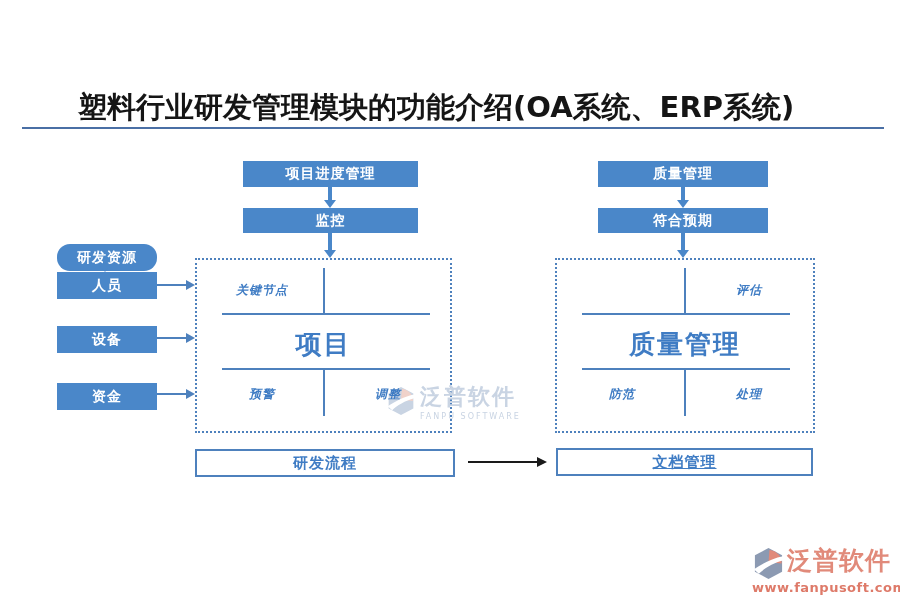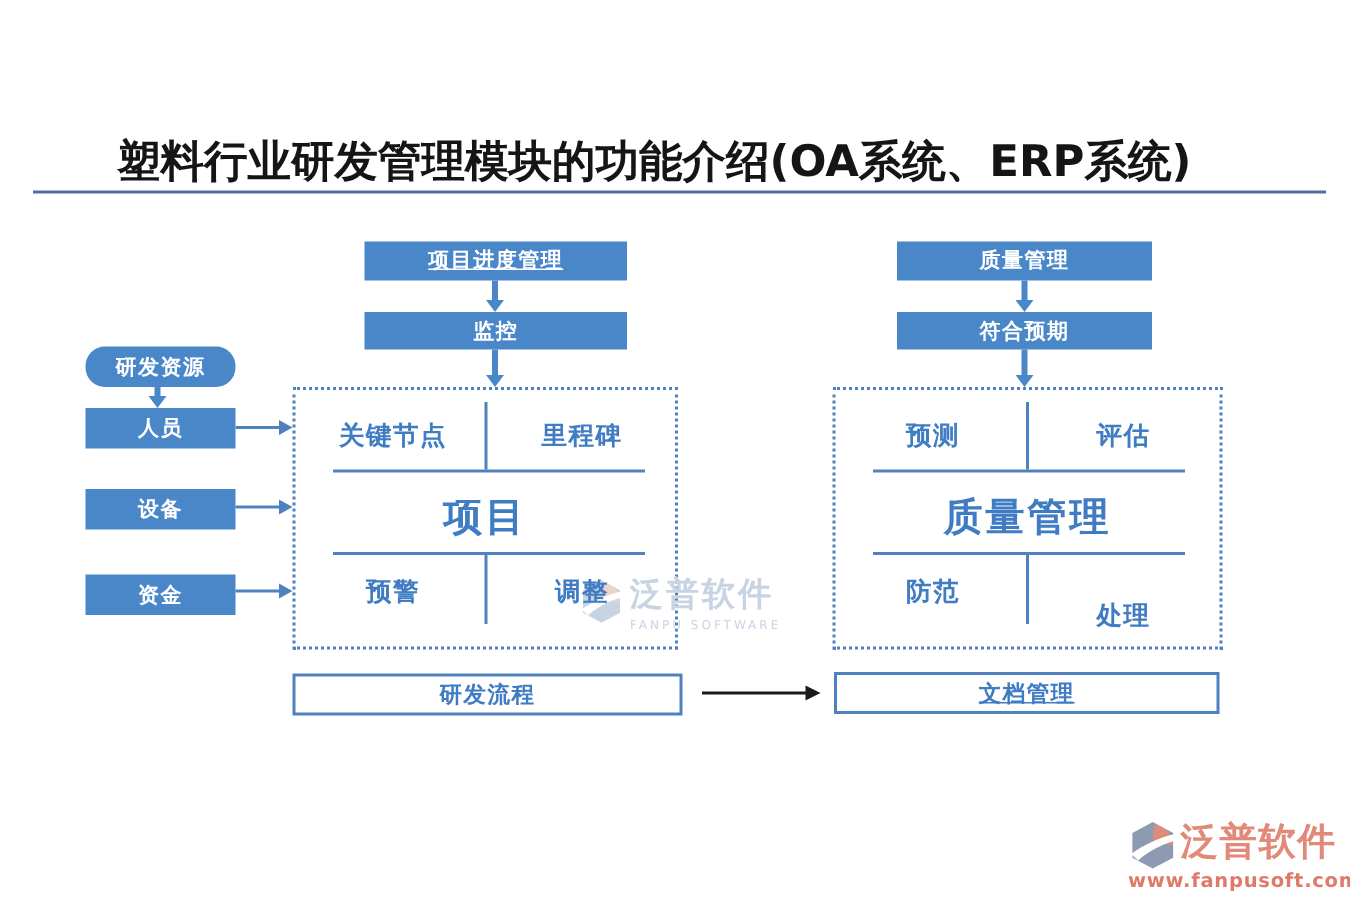--- a/index.html
+++ b/index.html
@@ -25,22 +25,22 @@
   .outlinebox{
     position:absolute;background:#fff;border:2px solid var(--line-blue);
     color:var(--text-blue);display:flex;align-items:center;justify-content:center;
     font-size:15px;font-weight:bold;letter-spacing:1px;box-sizing:border-box;
   }
   .dashedbox{
     position:absolute;background:transparent;
     border:2px dotted var(--line-blue);box-sizing:border-box;
   }
   .cell-label{
-    position:absolute;color:var(--text-blue);font-size:17px;font-weight:bold;
-    display:flex;align-items:center;justify-content:center;letter-spacing:1px;z-index:2;
+    position:absolute;color:var(--text-blue);font-size:12px;font-weight:bold;
+    display:flex;align-items:center;justify-content:center;letter-spacing:1px;z-index:2;font-style:italic;
   }
   .big-label{
     position:absolute;color:var(--text-blue);font-size:26px;font-weight:bold;
     display:flex;align-items:center;justify-content:center;letter-spacing:2px;z-index:2;
   }
   .hline{position:absolute;height:2px;background:var(--line-blue);}
   .vline{position:absolute;width:2px;background:var(--line-blue);}
   .shaft-v{position:absolute;width:4px;background:var(--primary-blue);}
   .head-down{
     position:absolute;width:0;height:0;
@@ -74,21 +74,21 @@
   .logo-url{font-size:13px;color:var(--logo-url-red);font-weight:bold;margin-top:0px;letter-spacing:0.5px;}
 </style>
 </head>
 <body>
 
 <div id="canvas">
 
   <div class="page-title">塑料行业研发管理模块的功能介绍(OA系统、ERP系统)</div>
   <div class="title-rule"></div>
 
-  <div class="bluebox" style="left:57px;top:231px;width:100px;height:27px;border-radius:13px;">研发资源</div>
+  <div class="bluebox" style="left:57px;top:244px;width:100px;height:27px;border-radius:13px;">研发资源</div>
 
   <div>
     <div class="shaft-v" style="left:103px;top:258px;height:7px;"></div>
     <div class="head-down" style="left:99px;top:264px;"></div>
   </div>
 
   <div class="bluebox" style="left:57px;top:272px;width:100px;height:27px;">人员</div>
   <div class="bluebox" style="left:57px;top:326px;width:100px;height:27px;">设备</div>
   <div class="bluebox" style="left:57px;top:383px;width:100px;height:27px;">资金</div>
 
@@ -98,42 +98,41 @@
   </div>
   <div>
     <div class="shaft-h" style="left:157px;top:337px;width:30px;"></div>
     <div class="head-right" style="left:186px;top:333px;"></div>
   </div>
   <div>
     <div class="shaft-h" style="left:157px;top:393px;width:30px;"></div>
     <div class="head-right" style="left:186px;top:389px;"></div>
   </div>
 
-  <div class="bluebox" style="left:243px;top:161px;width:175px;height:26px;text-decoration:underline;">项目进度管理</div>
+  <div class="bluebox" style="left:243px;top:161px;width:175px;height:26px;">项目进度管理</div>
 
   <div>
     <div class="shaft-v" style="left:328px;top:187px;height:14px;"></div>
     <div class="head-down" style="left:324px;top:200px;"></div>
   </div>
 
   <div class="bluebox" style="left:243px;top:208px;width:175px;height:25px;">监控</div>
 
   <div>
     <div class="shaft-v" style="left:328px;top:233px;height:18px;"></div>
     <div class="head-down" style="left:324px;top:250px;"></div>
   </div>
 
   <div class="dashedbox" style="left:195px;top:258px;width:257px;height:175px;"></div>
   <div class="vline" style="left:323px;top:268px;height:45px;"></div>
   <div class="hline" style="left:222px;top:313px;width:208px;"></div>
   <div class="hline" style="left:222px;top:368px;width:208px;"></div>
   <div class="vline" style="left:323px;top:370px;height:46px;"></div>
 
   <div class="cell-label" style="left:200px;top:268px;width:124px;height:45px;">关键节点</div>
-  <div class="cell-label" style="left:325px;top:268px;width:126px;height:45px;">里程碑</div>
   <div class="big-label" style="left:195px;top:322px;width:257px;height:44px;">项目</div>
   <div class="cell-label" style="left:200px;top:372px;width:124px;height:44px;">预警</div>
   <div class="cell-label" style="left:325px;top:372px;width:126px;height:44px;">调整</div>
 
   <div class="outlinebox" style="left:195px;top:449px;width:260px;height:28px;">研发流程</div>
 
   <div>
     <div class="black-shaft" style="left:468px;top:461px;width:70px;"></div>
     <div class="black-head" style="left:537px;top:457px;"></div>
   </div>
@@ -151,25 +150,24 @@
     <div class="shaft-v" style="left:681px;top:233px;height:18px;"></div>
     <div class="head-down" style="left:677px;top:250px;"></div>
   </div>
 
   <div class="dashedbox" style="left:555px;top:258px;width:260px;height:175px;"></div>
   <div class="vline" style="left:684px;top:268px;height:45px;"></div>
   <div class="hline" style="left:582px;top:313px;width:208px;"></div>
   <div class="hline" style="left:582px;top:368px;width:208px;"></div>
   <div class="vline" style="left:684px;top:370px;height:46px;"></div>
 
-  <div class="cell-label" style="left:560px;top:268px;width:124px;height:45px;">预测</div>
   <div class="cell-label" style="left:686px;top:268px;width:126px;height:45px;">评估</div>
   <div class="big-label" style="left:555px;top:322px;width:260px;height:44px;">质量管理</div>
   <div class="cell-label" style="left:560px;top:372px;width:124px;height:44px;">防范</div>
-  <div class="cell-label" style="left:686px;top:388px;width:126px;height:44px;">处理</div>
+  <div class="cell-label" style="left:686px;top:372px;width:126px;height:44px;">处理</div>
 
   <div class="outlinebox" style="left:556px;top:448px;width:257px;height:28px;text-decoration:underline;">文档管理</div>
 
   <div class="watermark">
     <svg width="30" height="30" viewBox="0 0 34 34">
       <path d="M17 1 L31 8.5 V25.5 L17 33 L3 25.5 V8.5 Z" fill="var(--wm-blue)"></path>
       <path d="M18 3 C26 4 31 10 30.5 17 L17 15.5 Z" fill="var(--wm-salmon)"></path>
       <path d="M2 23 C10 17.5 21 11.5 32 9.5 L32 14 C22 16.5 12 22.5 7 27.5 Z" fill="#ffffff"></path>
     </svg>
     <div class="wm-text">

